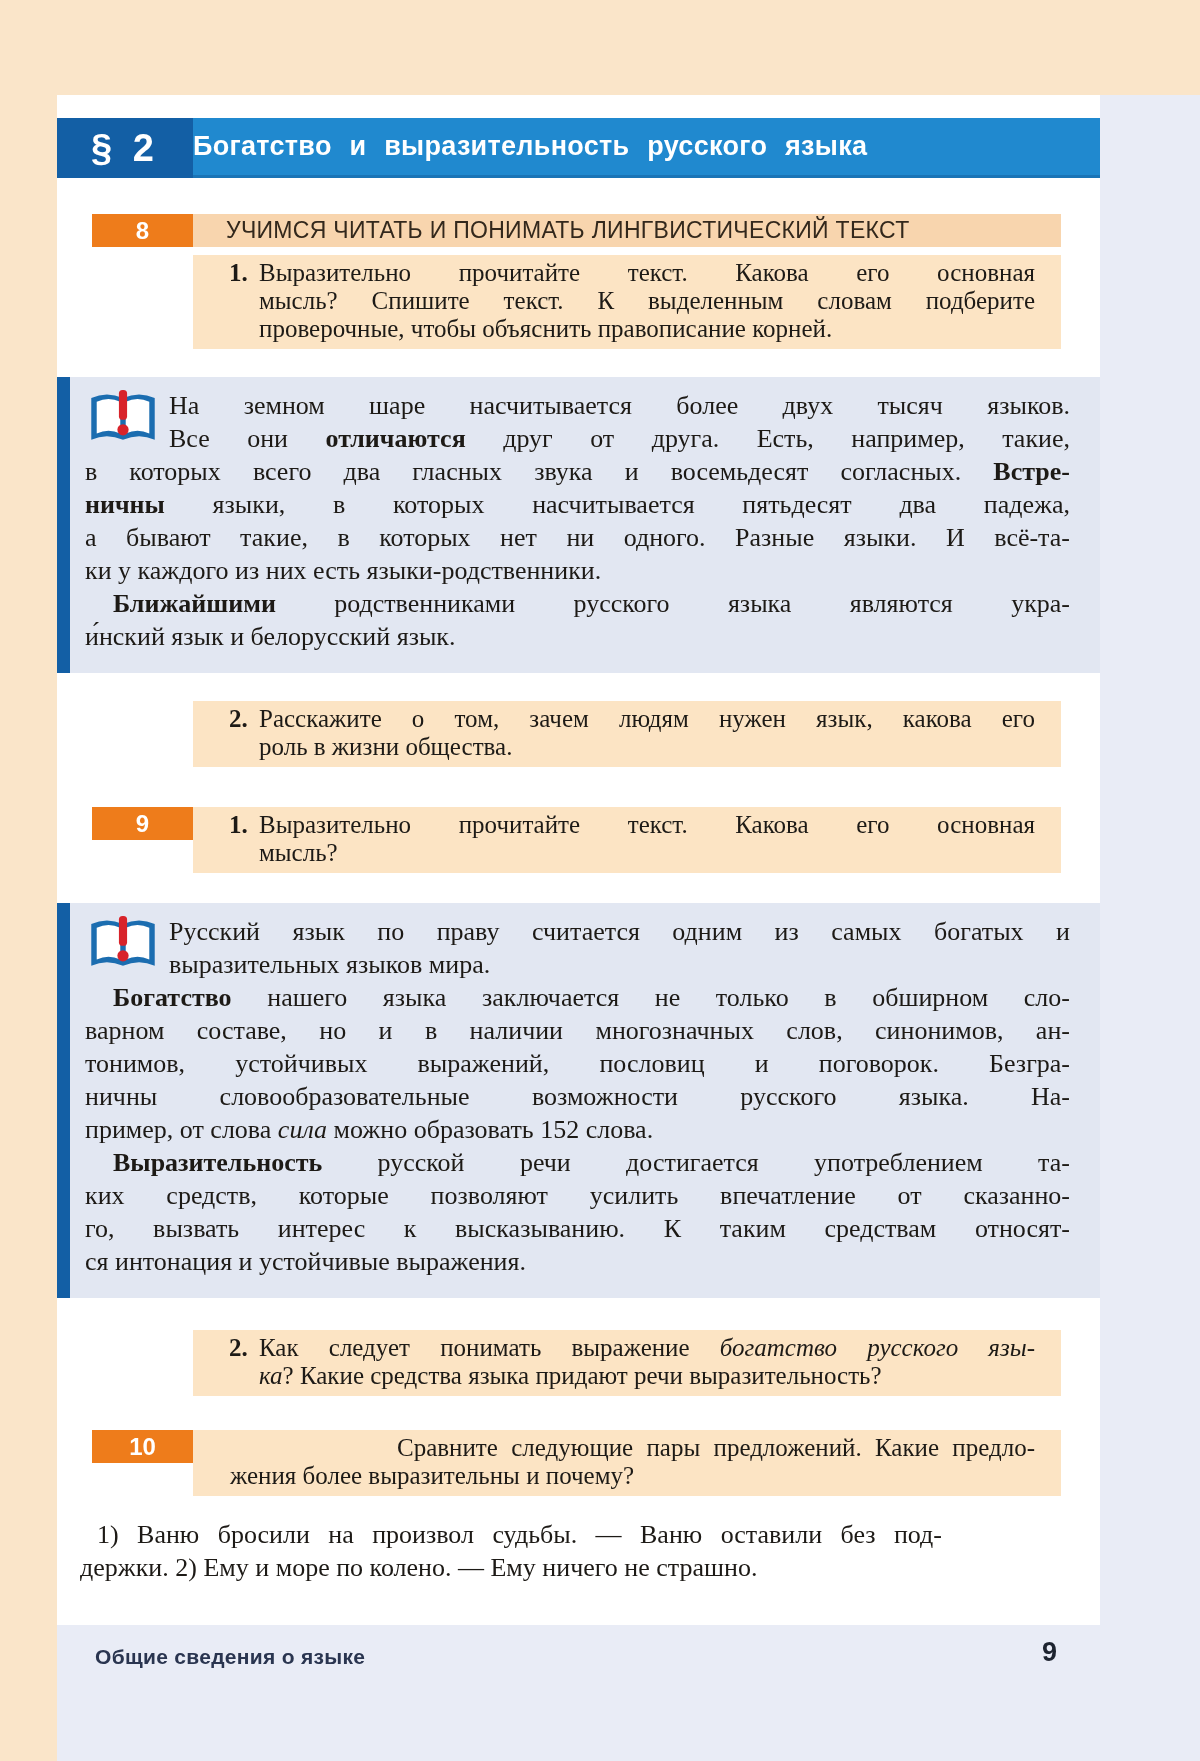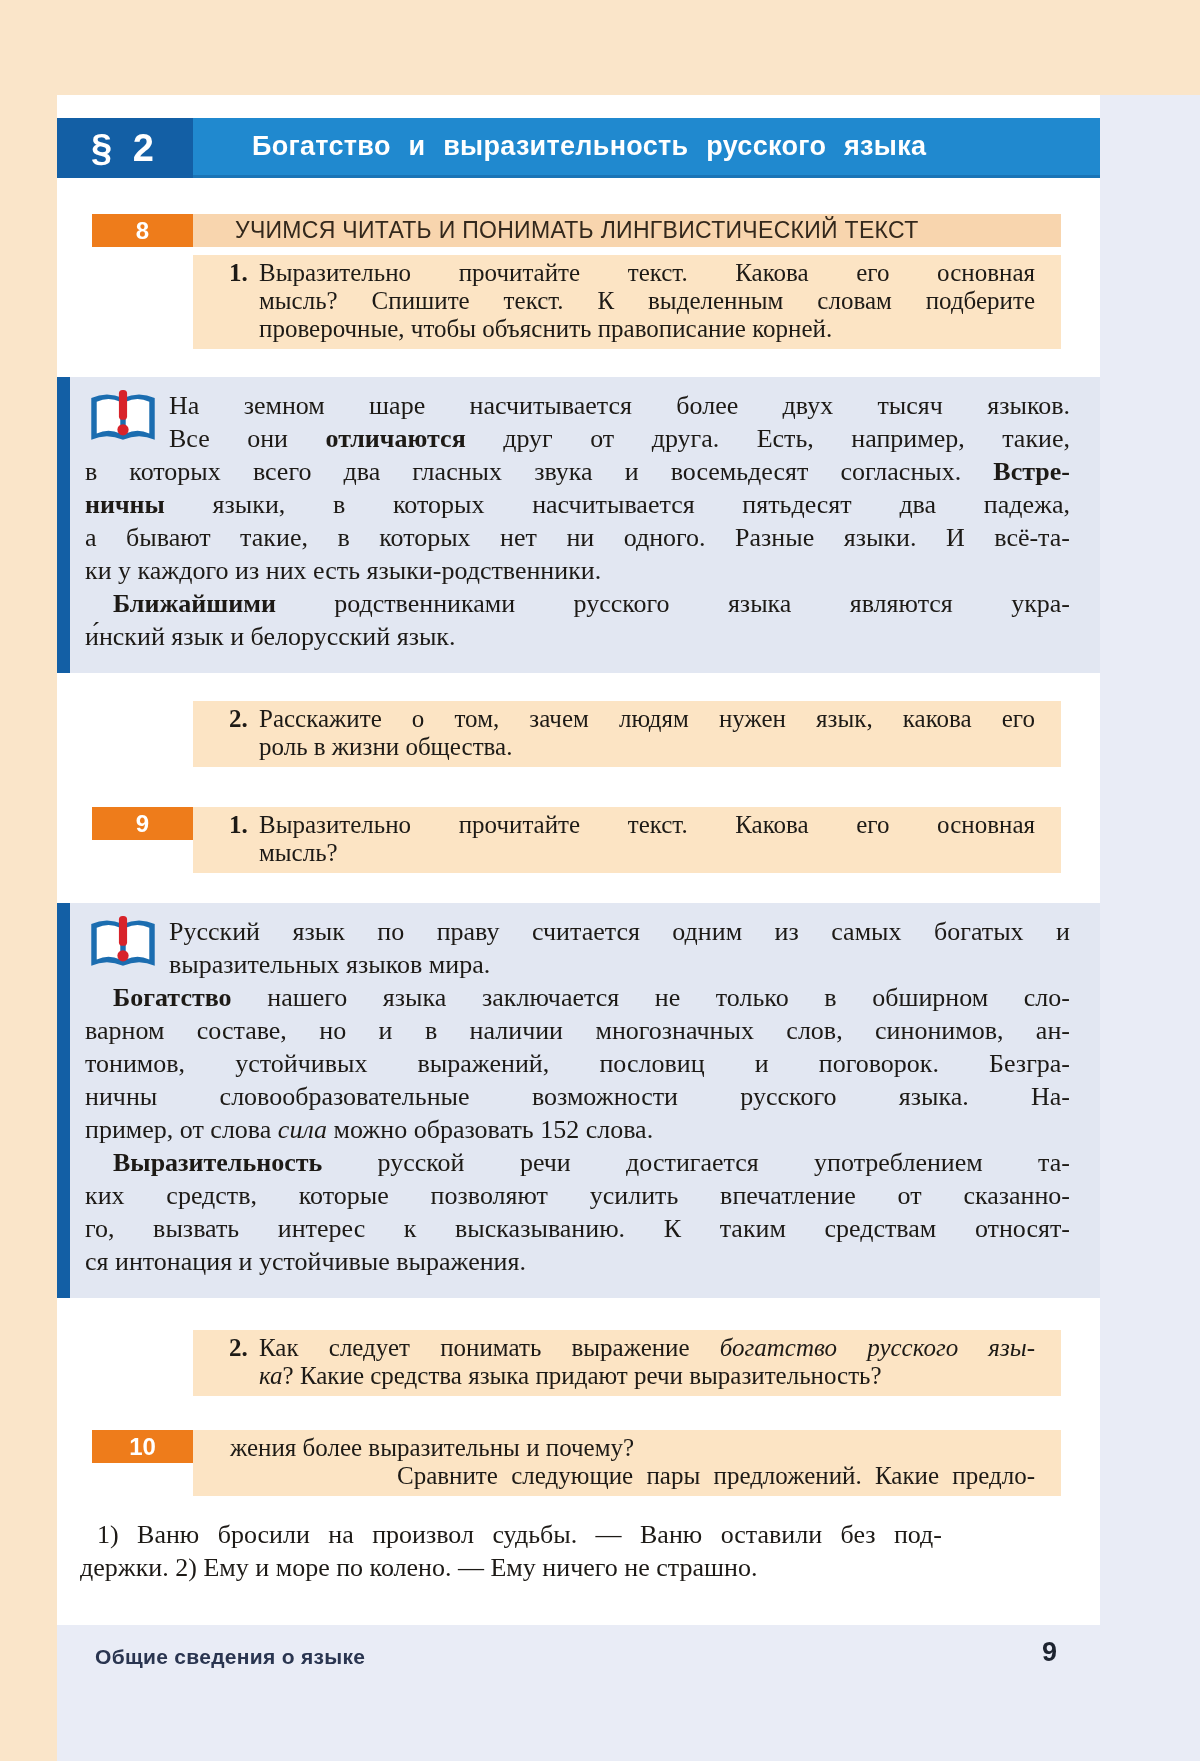--- a/index.html
+++ b/index.html
@@ -16,35 +16,35 @@
 
   
   .header-bar{margin-top:23px;height:60px;display:flex;}
   .section-mark-box{
     width:136px;flex:none;background:var(--blue-dark,#135fa5);color:#fff;
     display:flex;align-items:center;justify-content:center;
     font-family:"Liberation Sans",sans-serif;font-weight:bold;font-size:38px;letter-spacing:5px;
   }
   .section-title-bar{
     flex:1;background:var(--blue,#2089cf);border-bottom:3px solid #1a74b6;color:#fff;
-    display:flex;align-items:center;padding-left:59px;box-sizing:border-box;
+    display:flex;align-items:center;box-sizing:border-box;
     font-family:"Liberation Sans",sans-serif;font-weight:bold;font-size:27px;
     word-spacing:10px;letter-spacing:.3px;
   }
 
   
   .ex-row{display:flex;align-items:flex-start;}
   .num-box{
     margin-left:35px;width:101px;height:33px;flex:none;background:var(--orange,#ee7c1b);
     color:#fff;font-family:"Liberation Sans",sans-serif;font-weight:bold;font-size:24px;
     display:flex;align-items:center;justify-content:center;
   }
   .heading-band{
     width:868px;height:33px;box-sizing:border-box;background:var(--heading-band,#f8d5ae);
-    display:flex;align-items:center;padding-left:42px;
+    display:flex;align-items:center;padding-left:33px;
     font-family:"Liberation Sans",sans-serif;font-size:23px;color:#33281c;letter-spacing:.3px;
     white-space:nowrap;
   }
   .task-band{
     margin-left:136px;width:868px;box-sizing:border-box;background:var(--task-band,#fce4c4);
     display:flex;padding:4px 26px 6px 36px;
   }
   .ex-row .task-band{margin-left:0;}
   .task-num{width:30px;flex:none;font-weight:bold;font-size:25px;line-height:28px;}
   .task-lines{flex:1;font-size:25px;}
@@ -192,22 +192,22 @@
       <div class="task-lines">
           <div class="tl j"><span class="seg-r">Как следует понимать выражение </span><span class="seg-i">богатство русского язы-</span></div>
           <div class="tl"><span class="seg-i">ка</span><span class="seg-r">? Какие средства языка придают речи выразительность?</span></div>
         </div>
     </div>
 
     <div class="ex-row mt-ex10">
       <div class="num-box">10</div>
       <div class="task-band no-num">
         <div class="task-lines">
+            <div class="tl j ind-big"><span class="seg-r">Сравните следующие пары предложений. Какие предло-</span></div>
             <div class="tl"><span class="seg-r">жения более выразительны и почему?</span></div>
-            <div class="tl j ind-big"><span class="seg-r">Сравните следующие пары предложений. Какие предло-</span></div>
           </div>
       </div>
     </div>
 
     <div class="paragraph mt-par">
         <div class="tl j ind-sm"><span class="seg-r">1) Ваню бросили на произвол судьбы. — Ваню оставили без под-</span></div>
         <div class="tl"><span class="seg-r">держки. 2) Ему и море по колено. — Ему ничего не страшно.</span></div>
       </div>
 
   </div>

